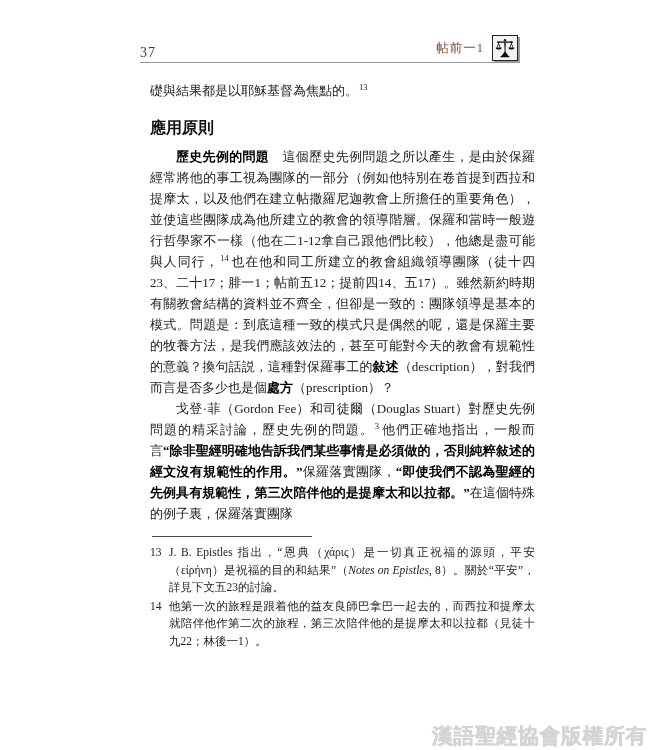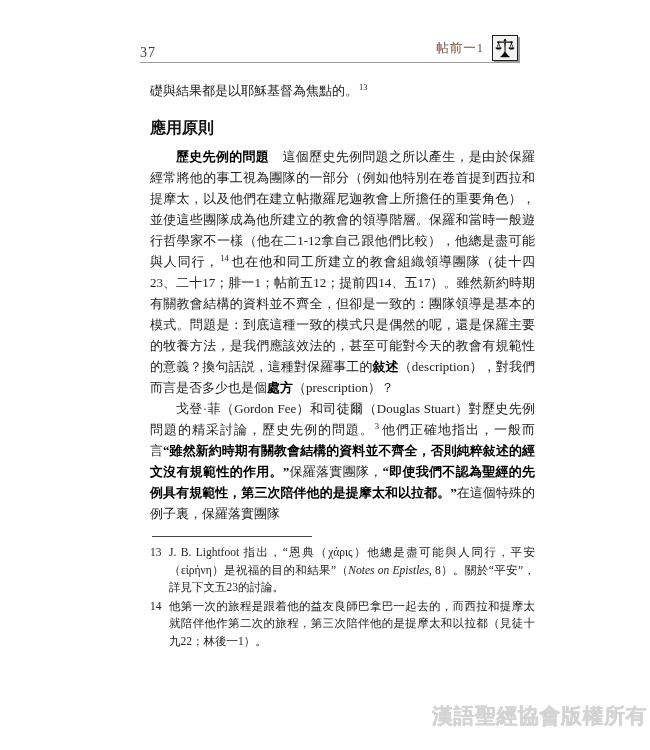--- a/index.html
+++ b/index.html
@@ -59,21 +59,21 @@
   .footnote-separator{
     width:160px;border-top:1.2px solid #444;margin:12px 0 7px 2px;height:0;
   }
   .footnotes{font-size:11.5px;line-height:17.5px;text-align:justify;}
   .fn{display:flex;margin:0 0 1px 0;}
   .fn-num{flex:none;width:19px;}
   .fn-body{flex:1;}
   .fn-body i{font-style:italic;}
   
   .watermark{
-    position:absolute;right:3px;bottom:20px;
+    position:absolute;right:3px;bottom:0;
     font-size:21px;font-weight:bold;letter-spacing:0.5px;
     color:var(--watermark_color);
     text-shadow:0 0 1px #bfbfbf;
     font-family:"Liberation Sans",sans-serif;
   }
   .svg-defs{position:absolute;width:0;height:0;overflow:hidden;}
 </style>
 </head>
 <body>
 
@@ -113,28 +113,28 @@
 <div class="content">
 
   <p class="para"><span>礎與結果都是以耶穌基督為焦點的。</span><sup class="fnref">13</sup></p>
 
   <h2 class="section-heading">應用原則</h2>
 
   <div class="clear"></div>
 
   <p class="para indent"><b class="cn">歷史先例的問題</b><span>　這個歷史先例問題之所以產生，是由於保羅經常將他的事工視為團隊的一部分（例如他特別在卷首提到西拉和提摩太，以及他們在建立帖撒羅尼迦教會上所擔任的重要角色），並使這些團隊成為他所建立的教會的領導階層。保羅和當時一般遊行哲學家不一樣（他在二1-12拿自己跟他們比較），他總是盡可能與人同行，</span><sup class="fnref">14</sup><span>也在他和同工所建立的教會組織領導團隊（徒十四23、二十17；腓一1；帖前五12；提前四14、五17）。雖然新約時期有關教會結構的資料並不齊全，但卻是一致的：團隊領導是基本的模式。問題是：到底這種一致的模式只是偶然的呢，還是保羅主要的牧養方法，是我們應該效法的，甚至可能對今天的教會有規範性的意義？換句話説，這種對保羅事工的</span><b class="cn">敍述</b><span>（description），對我們而言是否多少也是個</span><b class="cn">處方</b><span>（prescription）？</span></p>
 
-  <p class="para indent"><span>戈登·菲（Gordon Fee）和司徒爾（Douglas Stuart）對歷史先例問題的精采討論，歷史先例的問題。</span><sup class="fnref">3</sup><span>他們正確地指出，一般而言</span><b class="cn">“雖然新約時期有關教會結構的資料並不齊全，否則純粹敍述的經文沒有規範性的作用。”</b><span>保羅落實團隊，</span><b class="cn">“即使我們不認為聖經的先例具有規範性，第三次陪伴他的是提摩太和以拉都。”</b><span>在這個特殊的例子裏，保羅落實團隊</span></p>
+  <p class="para indent"><span>戈登·菲（Gordon Fee）和司徒爾（Douglas Stuart）對歷史先例問題的精采討論，歷史先例的問題。</span><sup class="fnref">3</sup><span>他們正確地指出，一般而言</span><b class="cn">“除非聖經明確地告訴我們某些事情是必須做的，否則純粹敍述的經文沒有規範性的作用。”</b><span>保羅落實團隊，</span><b class="cn">“即使我們不認為聖經的先例具有規範性，第三次陪伴他的是提摩太和以拉都。”</b><span>在這個特殊的例子裏，保羅落實團隊</span></p>
 
   <div class="footnote-separator"></div>
 
   <div class="footnotes">
     <div class="fn">
       <span class="fn-num">13</span>
-      <span class="fn-body"><span>J. B. Lightfoot 指出，“恩典（χάρις）他總是盡可能與人同行，平安（εἰρήνη）是祝福的目的和結果”（</span><i>Notes on Epistles</i><span>, 8）。關於“平安”，詳見下文五23的討論。</span></span>
+      <span class="fn-body"><span>J. B. Epistles 指出，“恩典（χάρις）是一切真正祝福的源頭，平安（εἰρήνη）是祝福的目的和結果”（</span><i>Notes on Epistles</i><span>, 8）。關於“平安”，詳見下文五23的討論。</span></span>
     </div>
     <div class="fn">
       <span class="fn-num">14</span>
       <span class="fn-body"><span>他第一次的旅程是跟着他的益友良師巴拿巴一起去的，而西拉和提摩太就陪伴他作第二次的旅程，第三次陪伴他的是提摩太和以拉都（見徒十九22；林後一1）。</span><i></i><span></span></span>
     </div>
 
   </div>
 
 </div>
 

